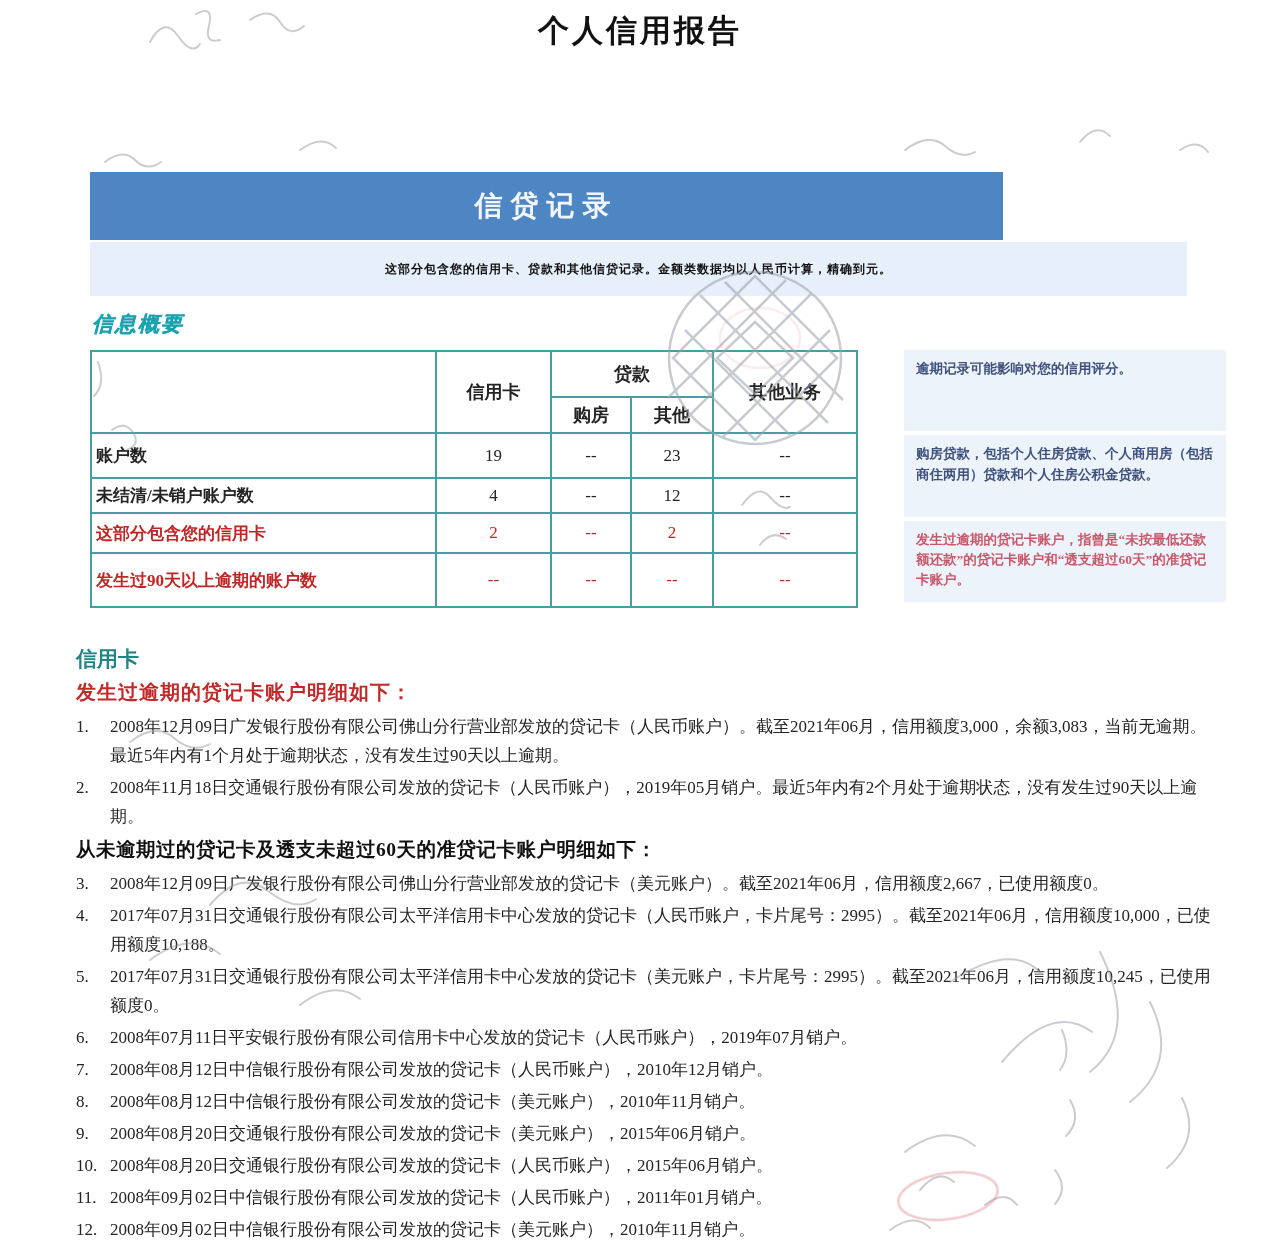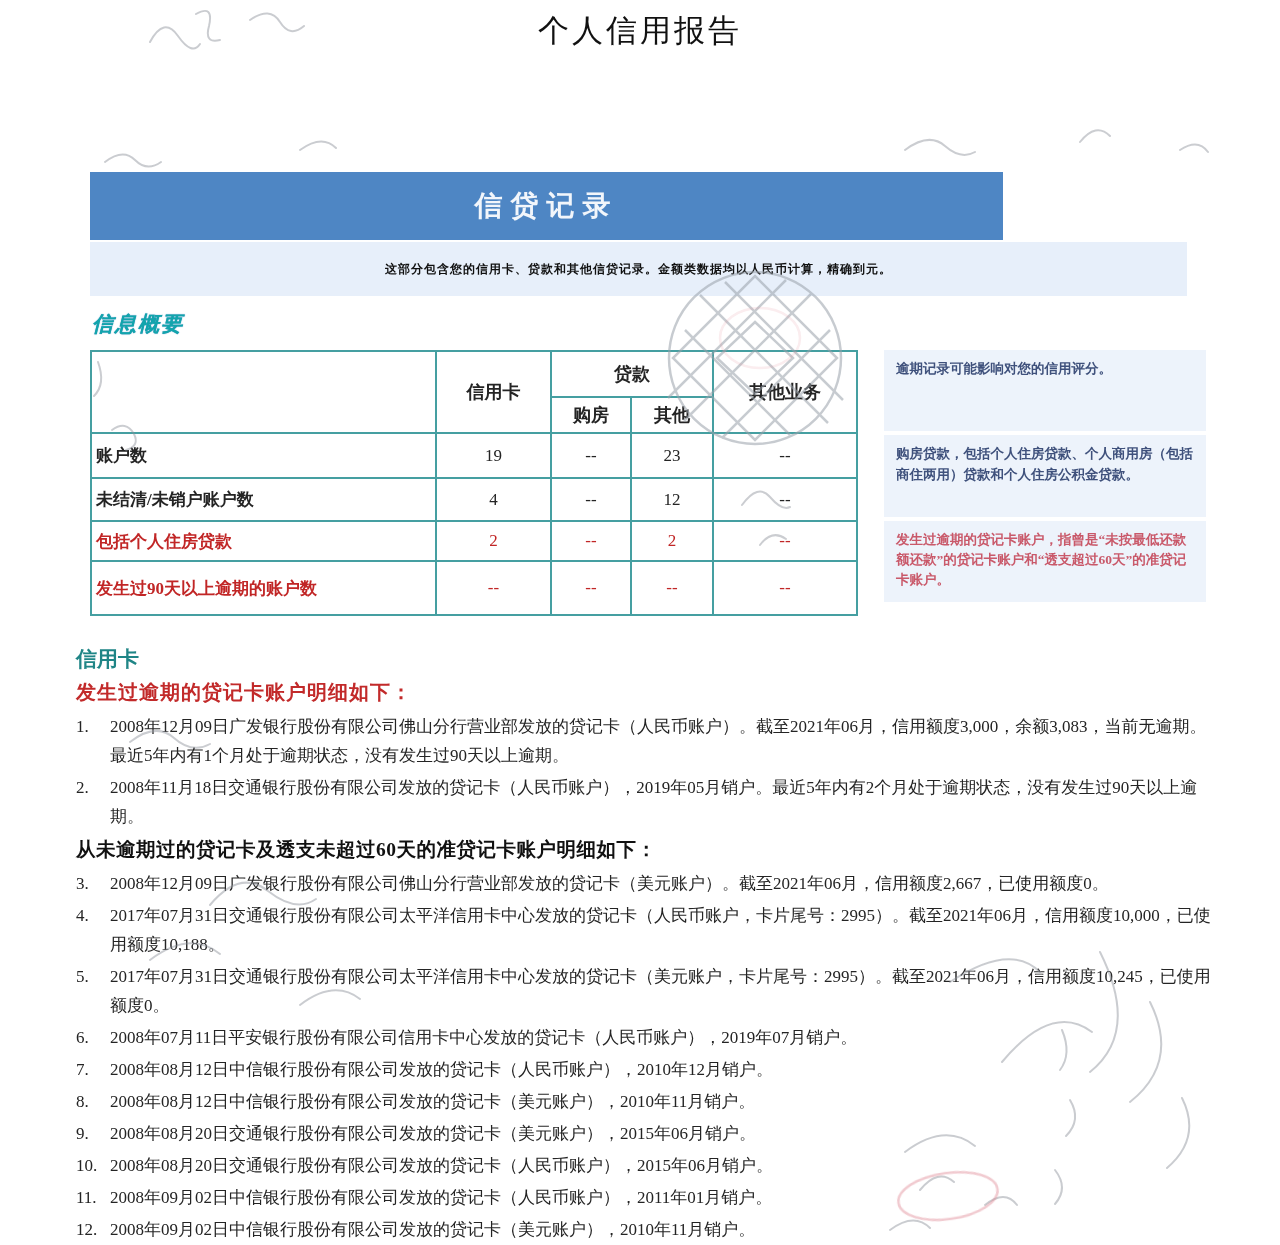--- a/index.html
+++ b/index.html
@@ -1,39 +1,39 @@
 <!DOCTYPE html>
 <html><head>
 <meta charset="utf-8">
 <style>
   html,body{margin:0;padding:0;background:#ffffff;}
   .page{position:relative;width:1280px;height:1245px;background:#ffffff;overflow:hidden;
         font-family:"Liberation Serif","DejaVu Serif",serif;color:#242424;}
   .page-title{position:absolute;left:0;top:10px;width:100%;text-align:center;margin:0;
-        font-size:31px;font-weight:normal;letter-spacing:3px;color:#111;
+        font-size:31px;font-weight:bold;letter-spacing:3px;color:#111;
         font-family:"Liberation Sans","DejaVu Sans",sans-serif;}
   .banner{position:absolute;left:90px;top:172px;width:913px;height:68px;background:#4e86c4;
         display:flex;align-items:center;justify-content:center;}
   .banner span{color:#f2f6fb;font-size:28px;font-weight:bold;letter-spacing:8px;
         font-family:"Liberation Sans","DejaVu Sans",sans-serif;}
   .subtitle-band{position:absolute;left:90px;top:242px;width:1097px;height:54px;background:#e7effa;
         display:flex;align-items:center;justify-content:center;}
   .subtitle-band span{color:#101010;font-size:12px;font-weight:bold;letter-spacing:1px;}
   .summary-heading{position:absolute;left:92px;top:310px;font-size:21px;font-weight:bold;
         font-style:italic;color:#12a5ac;letter-spacing:2px;
         text-shadow:0 0 1px #2d7fb8;}
   table.summary{position:absolute;left:90px;top:350px;width:766px;border-collapse:collapse;
         table-layout:fixed;}
   table.summary td{border:2px solid #459fa1;text-align:center;vertical-align:middle;
         font-size:17px;padding:2px 4px;background:transparent;}
   table.summary td.lbl{text-align:left;padding-left:4px;font-weight:bold;}
   table.summary td.hdr{font-weight:bold;font-size:18px;}
   table.summary tr.red td{color:#c12626;}
   table.summary tr.red td.lbl{color:#c12626;}
-  .notes{position:absolute;left:884px;top:350px;width:322px;height:252px;display:flex;
+  .notes{position:absolute;left:904px;top:350px;width:322px;height:252px;display:flex;
         flex-direction:column;gap:4px;}
   .note{background:#edf3fb;flex:1;padding:9px 12px;box-sizing:border-box;font-size:13.5px;
         line-height:1.5;color:#3f517c;font-weight:bold;}
   .note.red{color:#c9596a;}
   .cc-heading{position:absolute;left:76px;top:645px;font-size:21px;font-weight:bold;color:#1f8586;}
   .overdue-heading{position:absolute;left:76px;top:679px;font-size:20px;font-weight:bold;color:#c22a2a;letter-spacing:1px;}
   .cc-list{position:absolute;left:76px;top:712px;width:1136px;}
   .li{display:flex;margin-bottom:3px;}
   .li .num{flex:0 0 34px;font-size:17px;line-height:29px;}
   .li .txt{flex:1;font-size:17px;line-height:29px;}
@@ -76,29 +76,29 @@
       <td class="hdr">购房</td>
       <td class="hdr">其他</td>
     </tr>
     <tr style="height:45px">
       <td class="lbl">账户数</td>
       <td>19</td>
       <td>--</td>
       <td>23</td>
       <td>--</td>
     </tr>
-    <tr style="height:43px">
+    <tr style="height:35px">
       <td class="lbl">未结清/未销户账户数</td>
       <td>4</td>
       <td>--</td>
       <td>12</td>
       <td>--</td>
     </tr>
     <tr style="height:40px" class="red">
-      <td class="lbl">包括个人住房贷款</td>
+      <td class="lbl">这部分包含您的信用卡</td>
       <td>2</td>
       <td>--</td>
       <td>2</td>
       <td>--</td>
     </tr>
     <tr style="height:54px" class="red">
       <td class="lbl">发生过90天以上逾期的账户数</td>
       <td>--</td>
       <td>--</td>
       <td>--</td>

